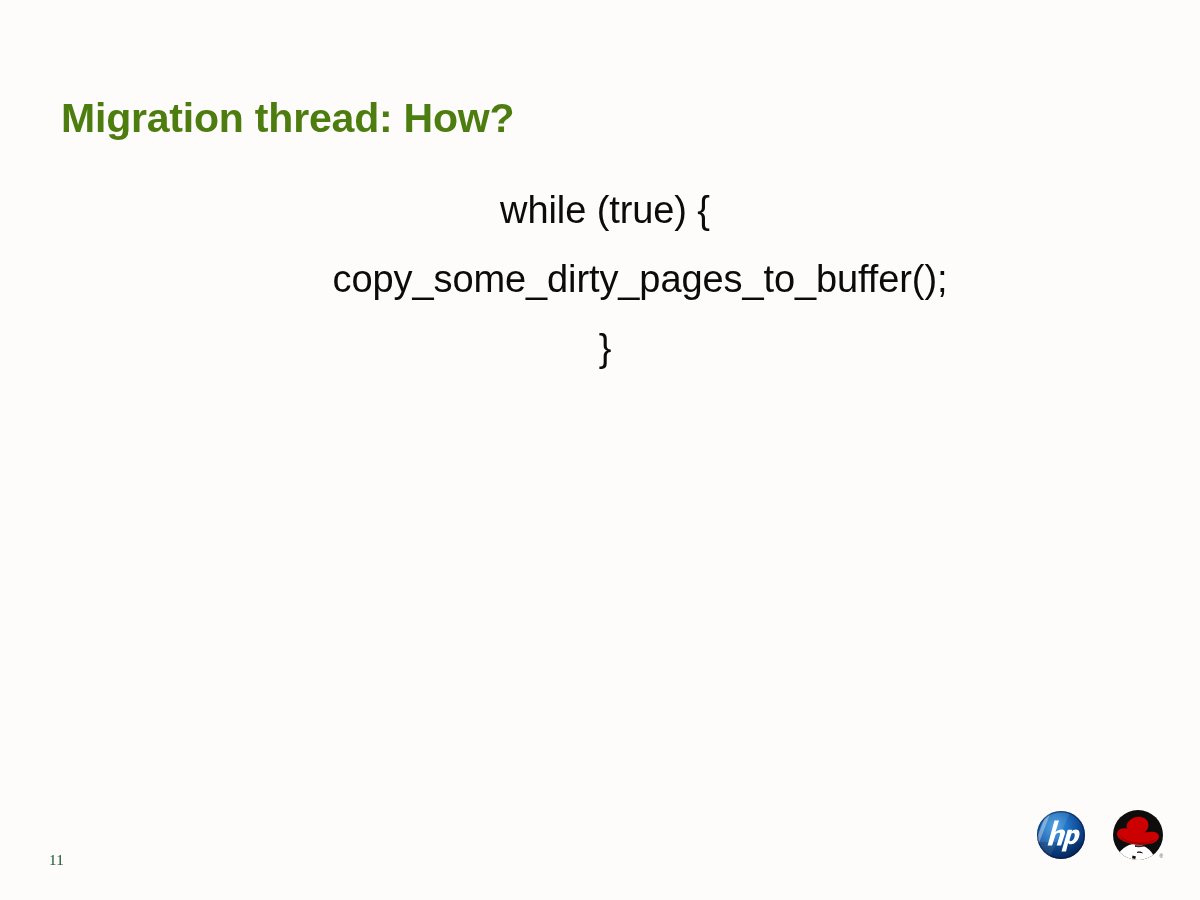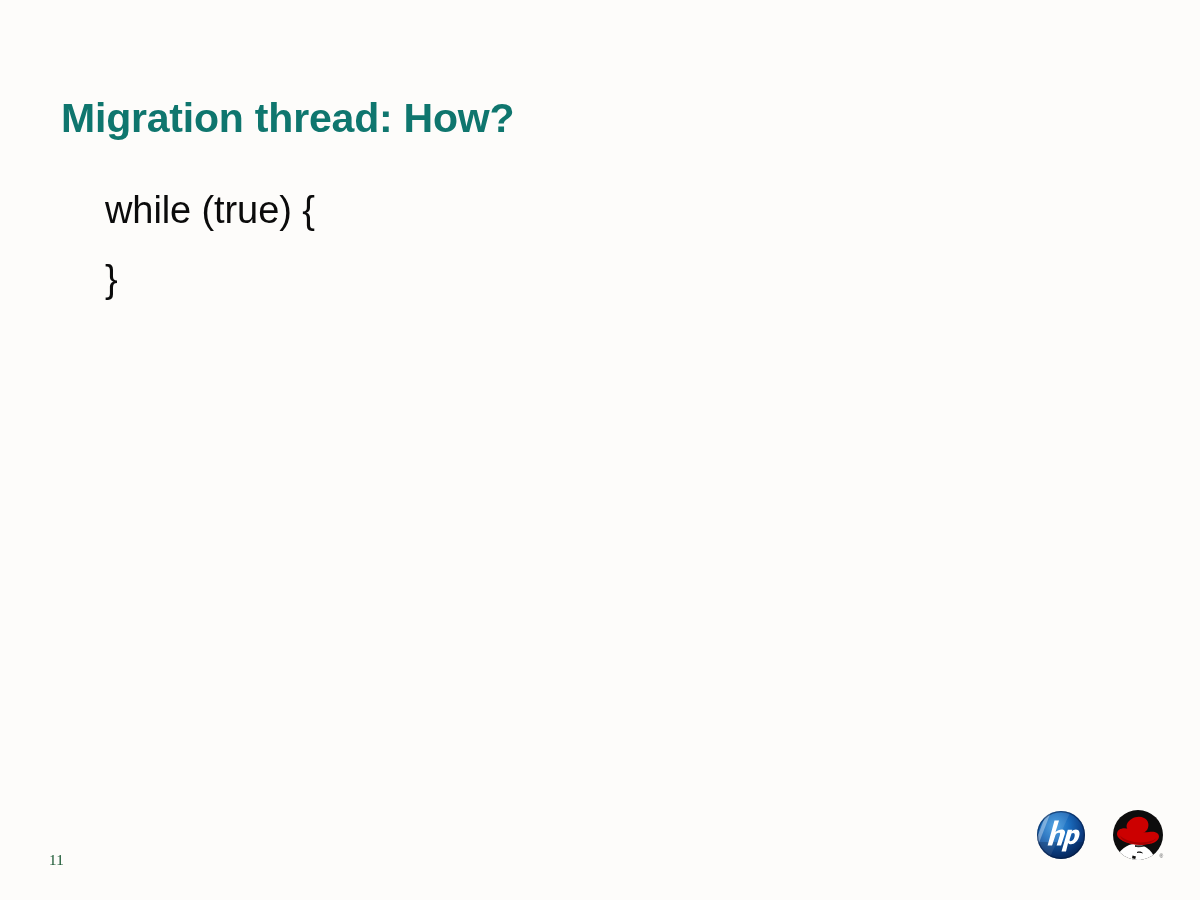--- a/index.html
+++ b/index.html
@@ -23,32 +23,33 @@
   }
 
   
   .slide-title {
     position: absolute;
     left: 61px;
     top: 69px;
     font-family: "Liberation Sans", sans-serif;
     font-size: 41px;
     font-weight: bold;
-    color: #0f766e;
+    color: #4d7c0f;
     letter-spacing: -0.2px;
     line-height: 1.12;
     white-space: nowrap;
   }
 
   
   .code-block {
     position: absolute;
     left: 105px;
     top: 176px;
     width: 1000px;
+    text-align: center;
   }
   .code-line {
     font-family: "Liberation Sans", sans-serif;
     font-size: 38px;
     font-weight: normal;
     color: #0b0b0b;
     line-height: 69px;
     height: 69px;
     white-space: pre;
     letter-spacing: -0.1px;
@@ -85,20 +86,21 @@
 </style>
 </head>
 <body>
 
 <div class="slide">
 
   <h1 class="slide-title">Migration thread: How?</h1>
 
   <div class="code-block">
     <div class="code-line">while (true) {</div>
+    <div class="code-line indent-1">copy_some_dirty_pages_to_buffer();</div>
     <div class="code-line">}</div>
   </div>
 
   <div class="page-number">11</div>
 
   <div class="logo-bar">
 
     <span class="logo logo-hp">
       <svg width="54" height="54" viewBox="0 0 54 54" aria-hidden="true">
         <defs>

